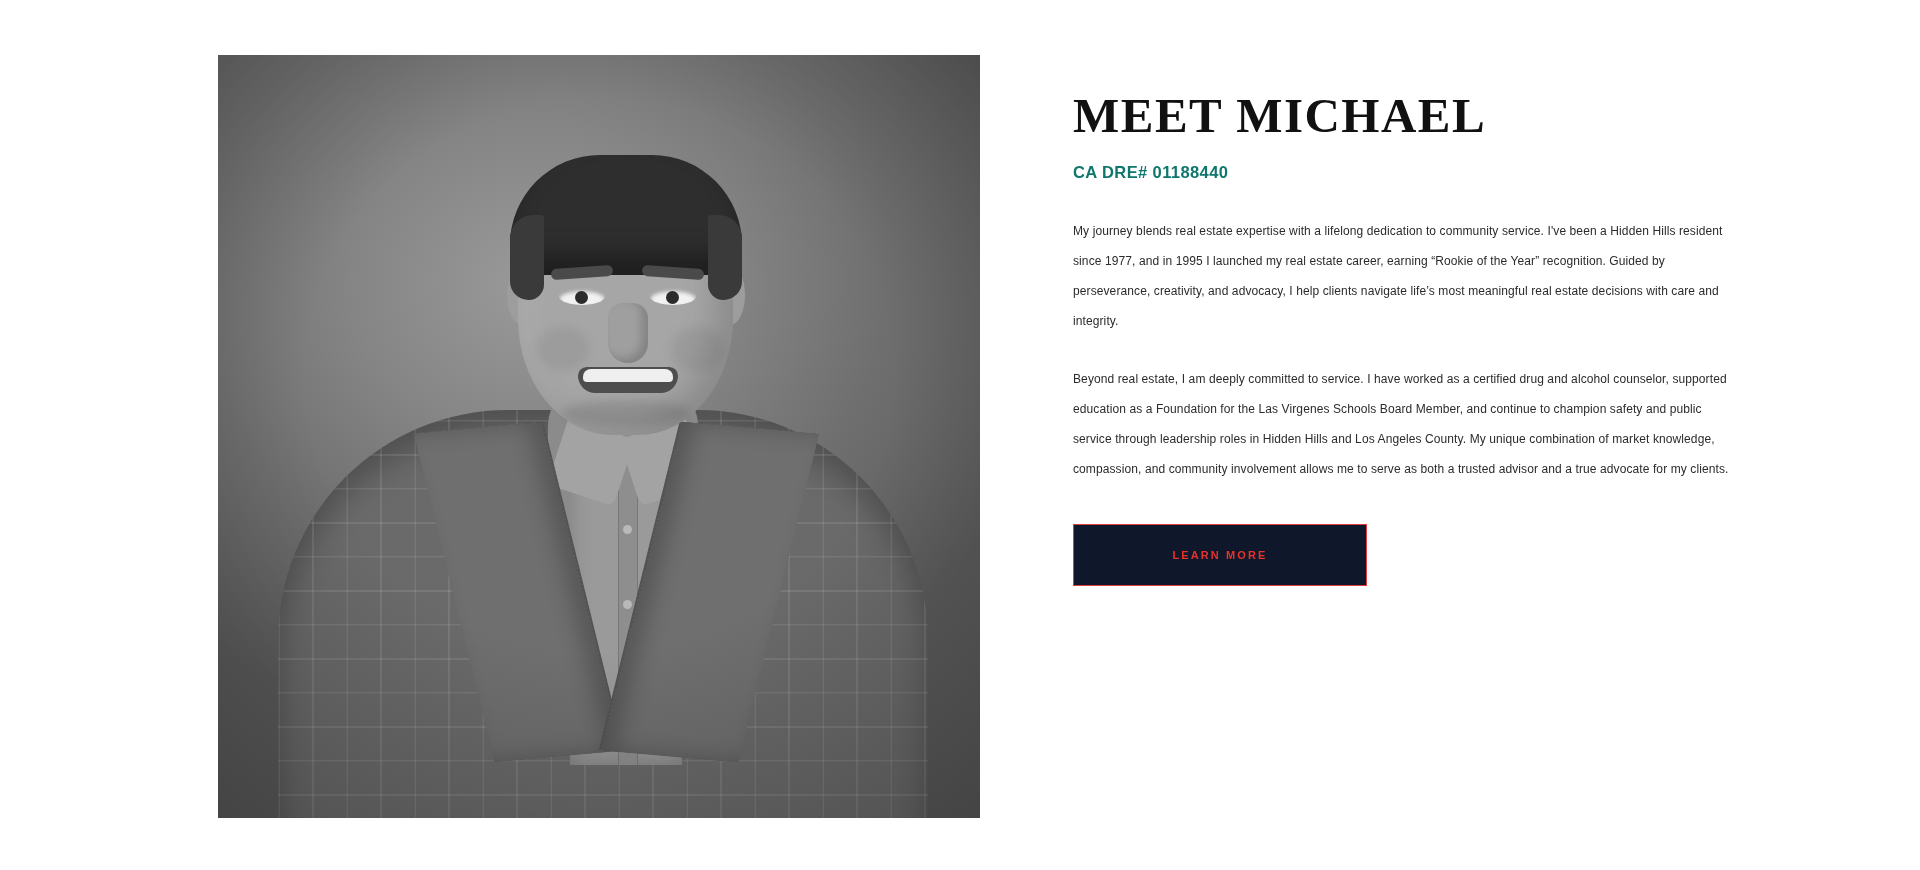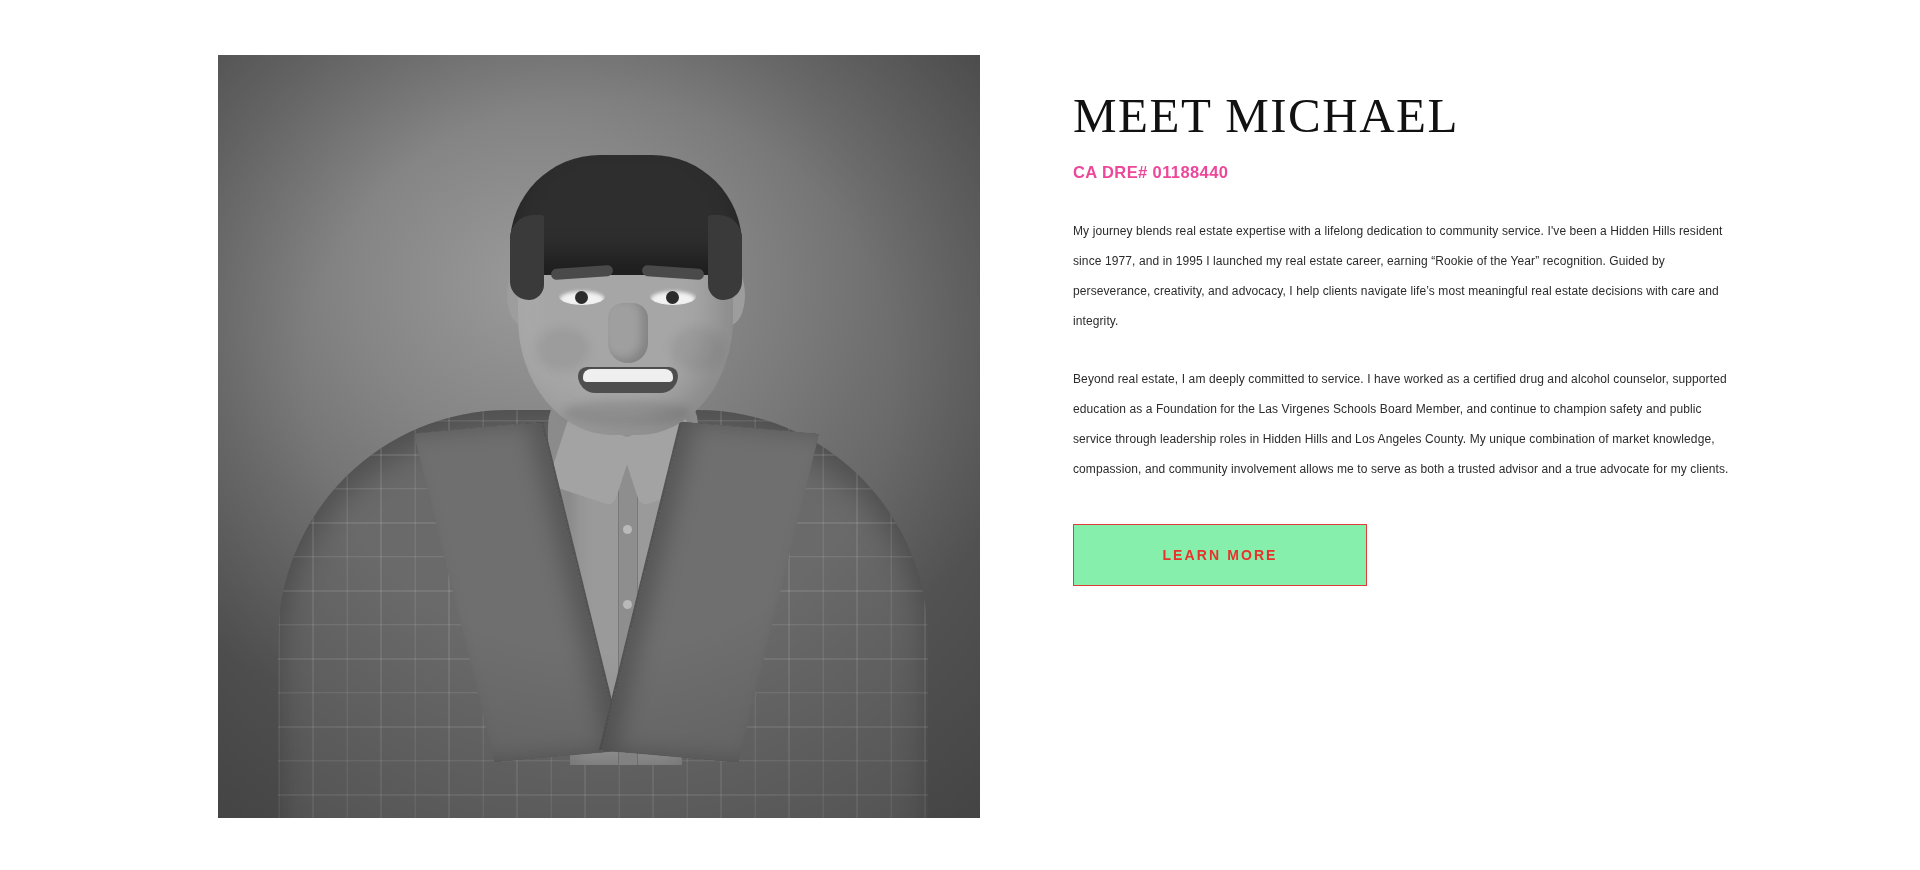--- a/index.html
+++ b/index.html
@@ -330,53 +330,53 @@
     position: absolute;
     left: 1073px;
     top: 90px;
     width: 680px;
   }
 
   .heading {
     font-family: "Liberation Serif", serif;
     font-size: 49px;
     letter-spacing: 1.5px;
-    font-weight: 400;
+    font-weight: 700;
     color: #111111;
     margin: 0 0 22px 0;
     line-height: 1.05;
   }
 
   .dre {
     font-size: 16.5px;
     font-weight: bold;
     letter-spacing: 0.4px;
-    color: #ec4899;
+    color: #0f766e;
     margin: 0 0 34px 0;
   }
 
   .para {
     font-size: 12px;
     line-height: 30px;
     color: #2b2b2b;
     margin: 0 0 28px 0;
     max-width: 665px;
     letter-spacing: 0.1px;
   }
 
   .cta {
     display: inline-flex;
     align-items: center;
     justify-content: center;
     width: 294px;
     height: 62px;
     border: 1px solid #e23b3b;
-    background: #86efac;
+    background: #0f172a;
     color: #e8322c;
-    font-size: 14px;
+    font-size: 11px;
     font-weight: bold;
     letter-spacing: 2.1px;
     margin-top: 12px;
     cursor: pointer;
     box-sizing: border-box;
     text-decoration: none;
   }
 </style>
 </head>
 <body>

